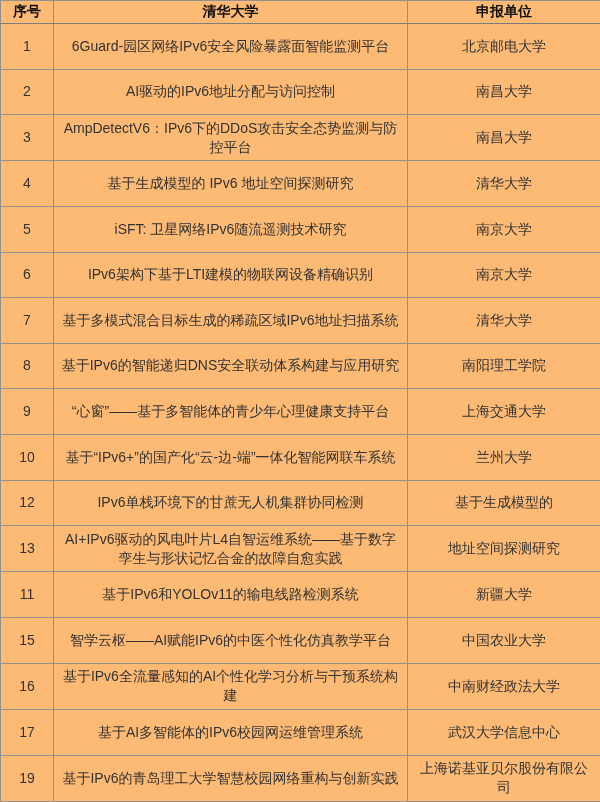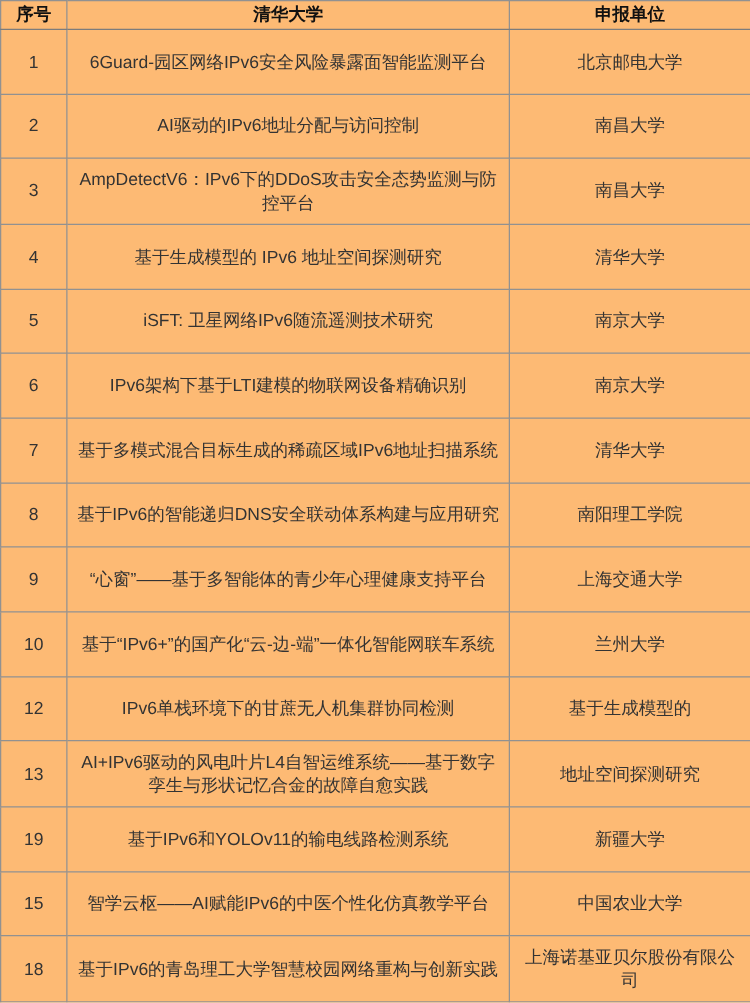--- a/index.html
+++ b/index.html
@@ -135,32 +135,42 @@
     <td class="cell-unit">基于生成模型的</td>
   </tr>
 
   <tr>
     <td class="cell-index">13</td>
     <td class="cell-project">AI+IPv6驱动的风电叶片L4自智运维系统——基于数字孪生与形状记忆合金的故障自愈实践</td>
     <td class="cell-unit">地址空间探测研究</td>
   </tr>
 
   <tr>
-    <td class="cell-index">19</td>
+    <td class="cell-index">11</td>
     <td class="cell-project">基于IPv6和YOLOv11的输电线路检测系统</td>
     <td class="cell-unit">新疆大学</td>
   </tr>
 
   <tr>
     <td class="cell-index">15</td>
     <td class="cell-project">智学云枢——AI赋能IPv6的中医个性化仿真教学平台</td>
     <td class="cell-unit">中国农业大学</td>
   </tr>
 
-
+  <tr>
+    <td class="cell-index">16</td>
+    <td class="cell-project">基于IPv6全流量感知的AI个性化学习分析与干预系统构建</td>
+    <td class="cell-unit">中南财经政法大学</td>
+  </tr>
 
   <tr>
-    <td class="cell-index">18</td>
+    <td class="cell-index">17</td>
+    <td class="cell-project">基于AI多智能体的IPv6校园网运维管理系统</td>
+    <td class="cell-unit">武汉大学信息中心</td>
+  </tr>
+
+  <tr>
+    <td class="cell-index">19</td>
     <td class="cell-project">基于IPv6的青岛理工大学智慧校园网络重构与创新实践</td>
     <td class="cell-unit">上海诺基亚贝尔股份有限公司</td>
   </tr>
 </tbody>
 </table>
 
 </body></html>

